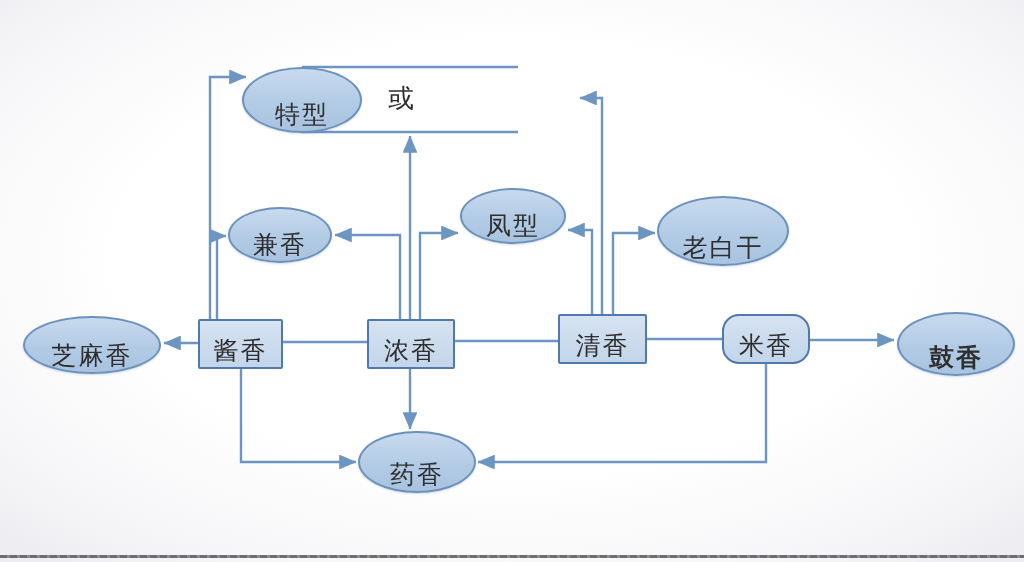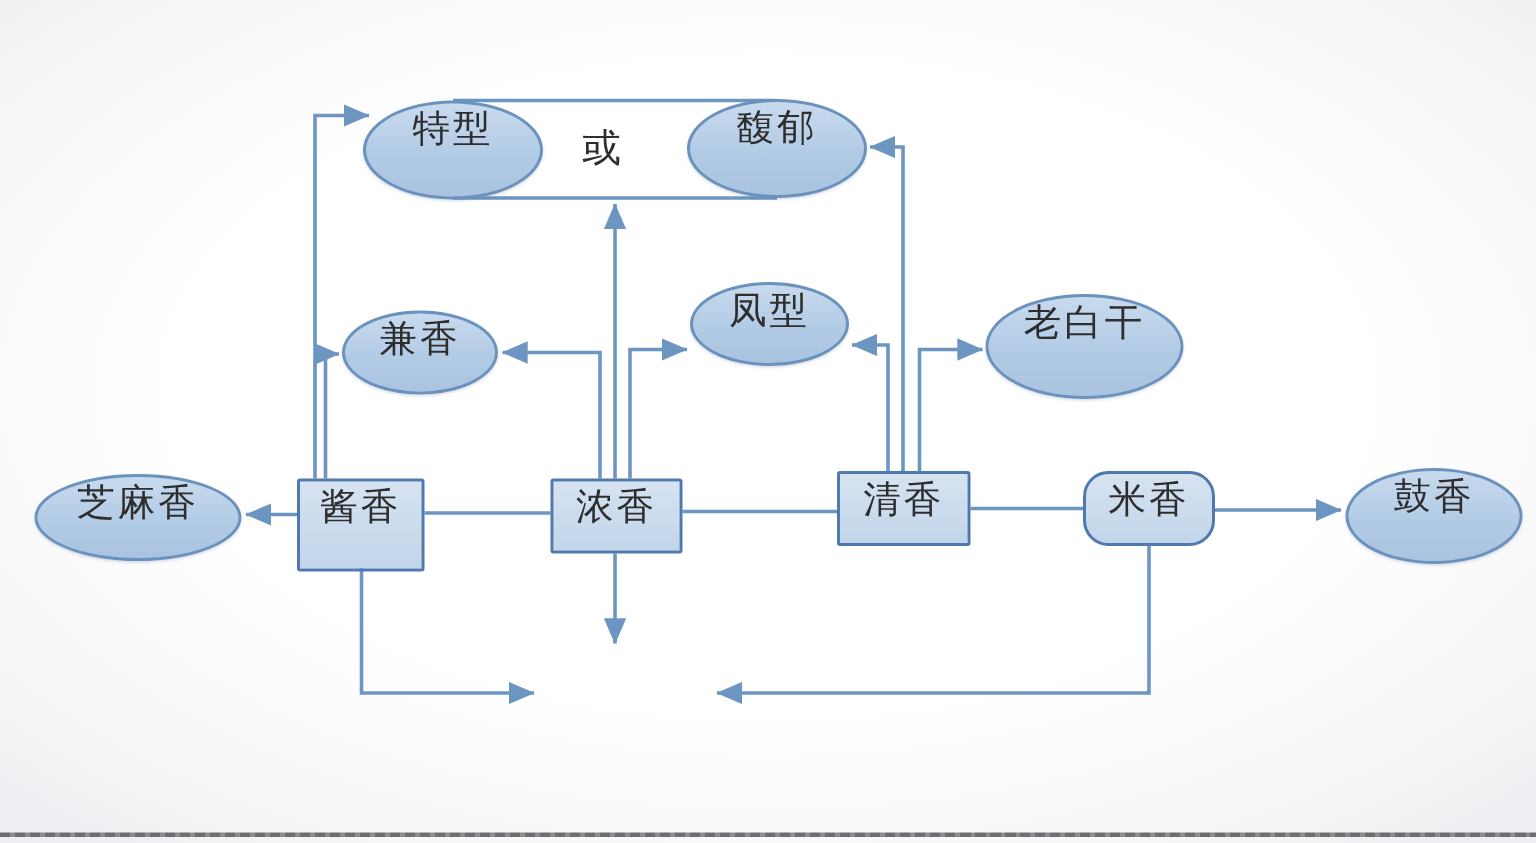--- a/index.html
+++ b/index.html
@@ -14,21 +14,21 @@
   }
   #edge-svg{position:absolute;left:0;top:0;width:1024px;height:562px;}
   .edge{
     fill:none;
     stroke:var(--line,#6d95c2);
     stroke-width:2.4;
   }
   #nodes-layer{position:absolute;left:0;top:0;width:1024px;height:562px;}
   .node{
     position:absolute;
-    display:flex;align-items:flex-start;justify-content:center;
+    display:flex;align-items:flex-end;justify-content:center;
     box-sizing:border-box;
     color:var(--text,#2e2e2e);
     font-size:25px;
     letter-spacing:2px;
     text-align:center;
     white-space:nowrap;
   }
   .node.ellipse{
     border:2.5px solid var(--border,#6b91bd);
     border-radius:50%;
@@ -81,39 +81,39 @@
       <polyline points="602,314 602,98 580,98" class="edge" marker-end="url(#arrowhead)"></polyline>
       <polyline points="613,314 613,233 655,233" class="edge" marker-end="url(#arrowhead)"></polyline>
       <polyline points="241,369 241,462 356,462" class="edge" marker-end="url(#arrowhead)"></polyline>
       <polyline points="410,369 410,429" class="edge" marker-end="url(#arrowhead)"></polyline>
       <polyline points="766,364 766,462 478,462" class="edge" marker-end="url(#arrowhead)"></polyline>
     </svg>
   <div id="nodes-layer">
       <div class="node ellipse" style="left: 242px; top: 67px; width: 120px; height: 66px;">
         <span>特型</span>
       </div>
-      <div class="node ellipse" style="left: 458px; top: 66px; width: 120px; height: 66px;">
-        <span>馥郁</span>
-      </div>
       <div class="node ellipse" style="left: 228px; top: 207px; width: 104px; height: 56px;">
         <span>兼香</span>
       </div>
       <div class="node ellipse" style="left: 460px; top: 188px; width: 106px; height: 56px;">
         <span>凤型</span>
       </div>
       <div class="node ellipse" style="left: 657px; top: 196px; width: 132px; height: 70px;">
         <span>老白干</span>
       </div>
       <div class="node ellipse" style="left: 23px; top: 316px; width: 138px; height: 58px;">
         <span>芝麻香</span>
       </div>
-      <div class="node ellipse" style="left: 897px; top: 312px; width: 118px; height: 64px;">
+      <div class="node ellipse" style="left: 897px; top: 312px; width: 118px; height: 64px; font-weight: bold;">
         <span>鼓香</span>
       </div>
-      <div class="node rect" style="left: 198px; top: 319px; width: 85px; height: 62px;">
+      <div class="node ellipse" style="left: 358px; top: 431px; width: 118px; height: 62px;">
+        <span>药香</span>
+      </div>
+      <div class="node rect" style="left: 198px; top: 319px; width: 85px; height: 50px;">
         <span>酱香</span>
       </div>
       <div class="node rect" style="left: 367px; top: 319px; width: 88px; height: 50px;">
         <span>浓香</span>
       </div>
       <div class="node rect" style="left: 558px; top: 314px; width: 89px; height: 50px; font-family: Liberation Serif, serif;">
         <span>清香</span>
       </div>
       <div class="node rect" style="left: 722px; top: 314px; width: 88px; height: 50px; border-radius: 17px;">
         <span>米香</span>

